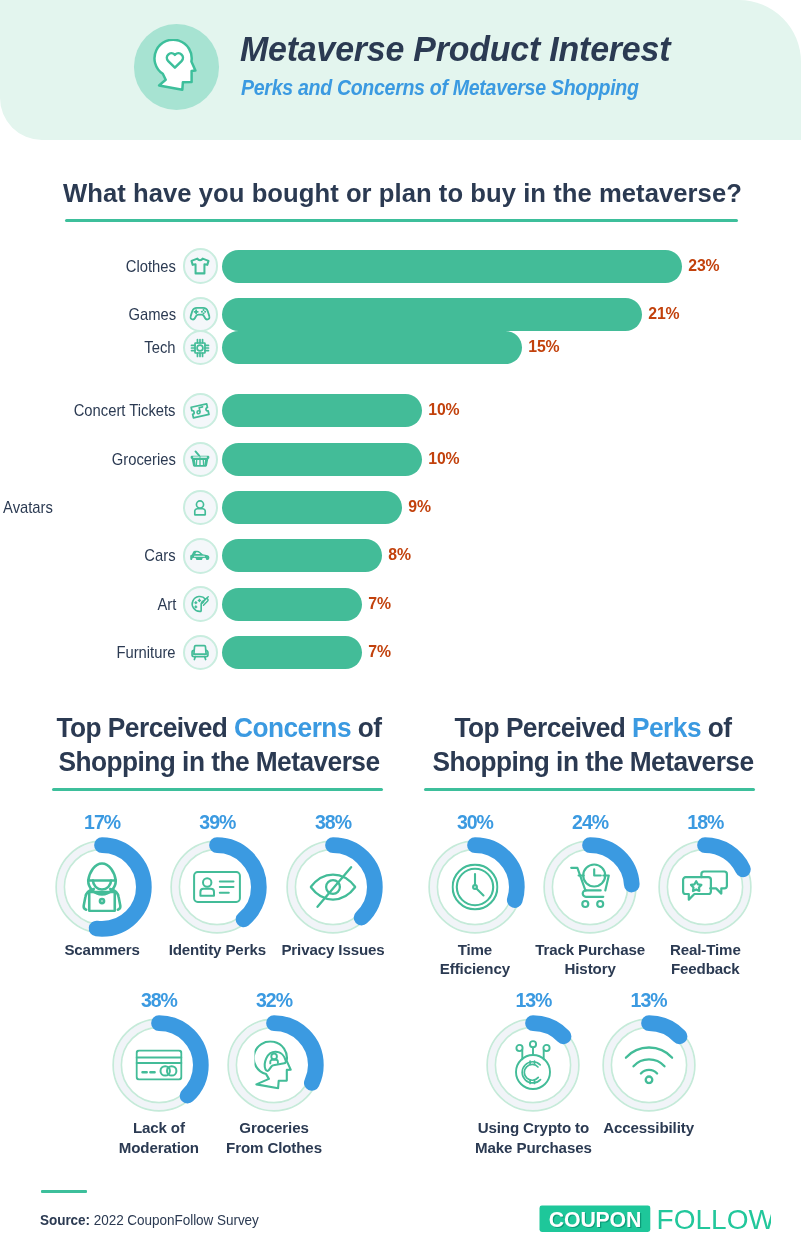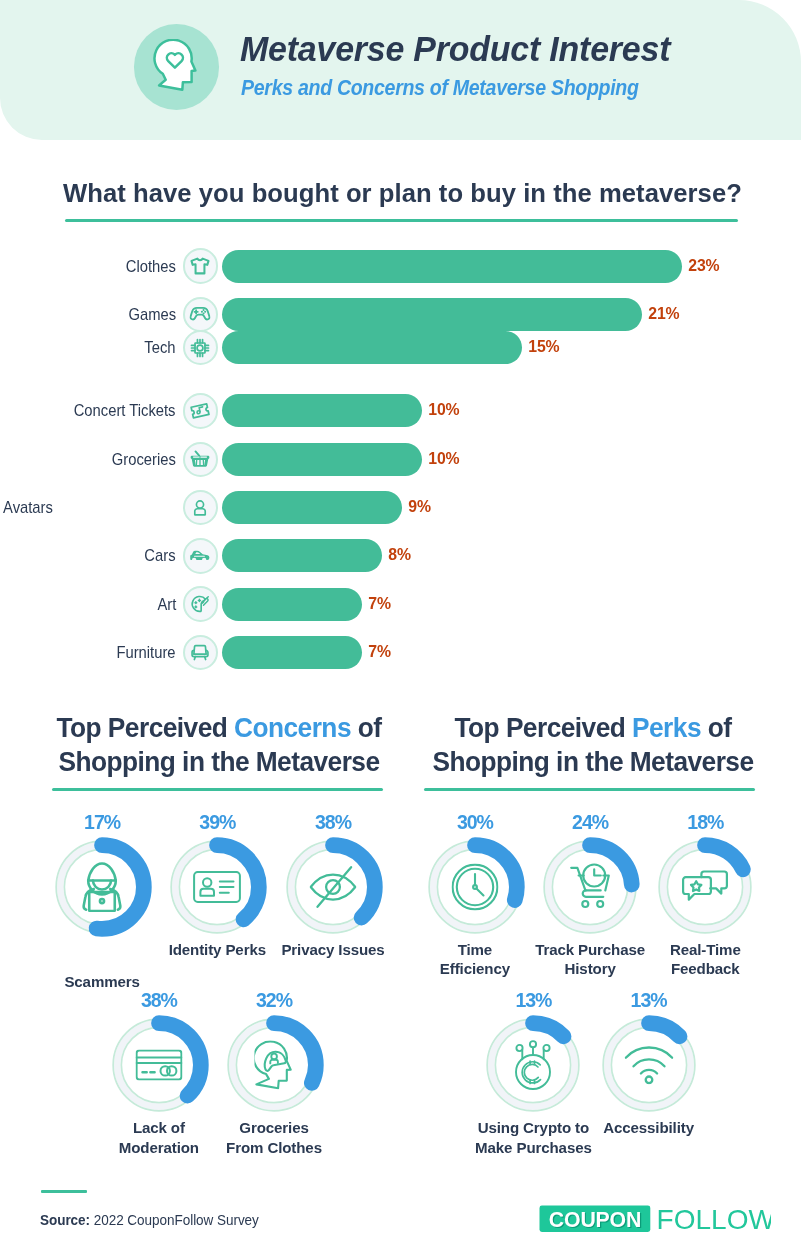--- a/index.html
+++ b/index.html
@@ -212,21 +212,21 @@
             <path d="M24 5.8 c-5.6 0 -9.7 6.6 -10.7 13.3 h21.4 C33.7 12.4 29.6 5.8 24 5.8 Z"></path>
             <path d="M13.3 19.1 c0 5.9 4.8 10.7 10.7 10.7 s10.7 -4.8 10.7 -10.7"></path>
             <path d="M17.0 19.1 a7.0 7.0 0 0 0 14.0 0"></path>
             <path d="M17.6 25.7 c-3.6 0.9 -6.0 3.1 -6.5 6.2 l-1.3 6.8 a2.7 2.7 0 0 0 1.9 3.0"></path>
             <path d="M30.4 25.7 c3.6 0.9 6.0 3.1 6.5 6.2 l1.3 6.8 a2.7 2.7 0 0 1 -1.9 3.0"></path>
             <rect x="14.1" y="28.0" width="19.8" height="14.7" rx="0.5"></rect>
             <circle cx="24" cy="35.0" r="1.6"></circle>
           </svg>
         </div>
       </div>
-      <div class="d-lab" style="left: 2.1px; top: 940px; margin-top: 32px;"><span>Scammers</span></div>
+      <div class="d-lab" style="left: 2.1px; top: 940px;"><span>Scammers</span></div>
       <div class="d-pct" style="left: 165.3px; top: 811.2px;">39%</div>
       <div class="donut" style="left: 165.3px; top: 835.1px;">
         <svg width="104" height="104" viewBox="0 0 104 104">
           <circle cx="52" cy="52" r="41.75" fill="none" stroke="#f1f4f8" stroke-width="6.4"></circle>
           <circle cx="52" cy="52" r="45.85" fill="none" stroke="#c5ead9" stroke-width="1.7"></circle>
           <circle cx="52" cy="52" r="37.65" fill="none" stroke="#c5ead9" stroke-width="1.7"></circle>
           <circle cx="52" cy="52" r="41.85" fill="none" stroke="#3b9ae1" stroke-width="15.7" stroke-linecap="round" stroke-dasharray="102.55 160.40" transform="rotate(-90 52 52)"></circle>
         </svg>
         <div class="d-ico">
           <svg width="48" height="32" viewBox="0 0 48 32" fill="none" stroke="#43bc98" stroke-width="2" stroke-linecap="round" stroke-linejoin="round">

